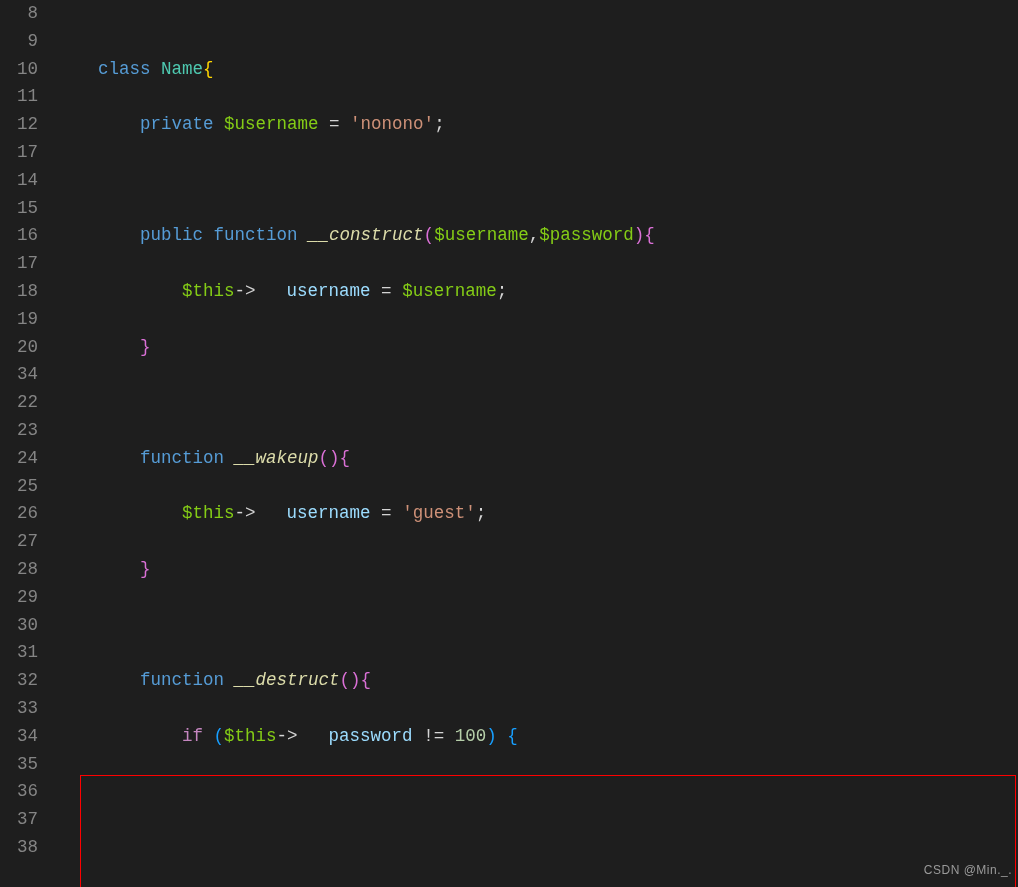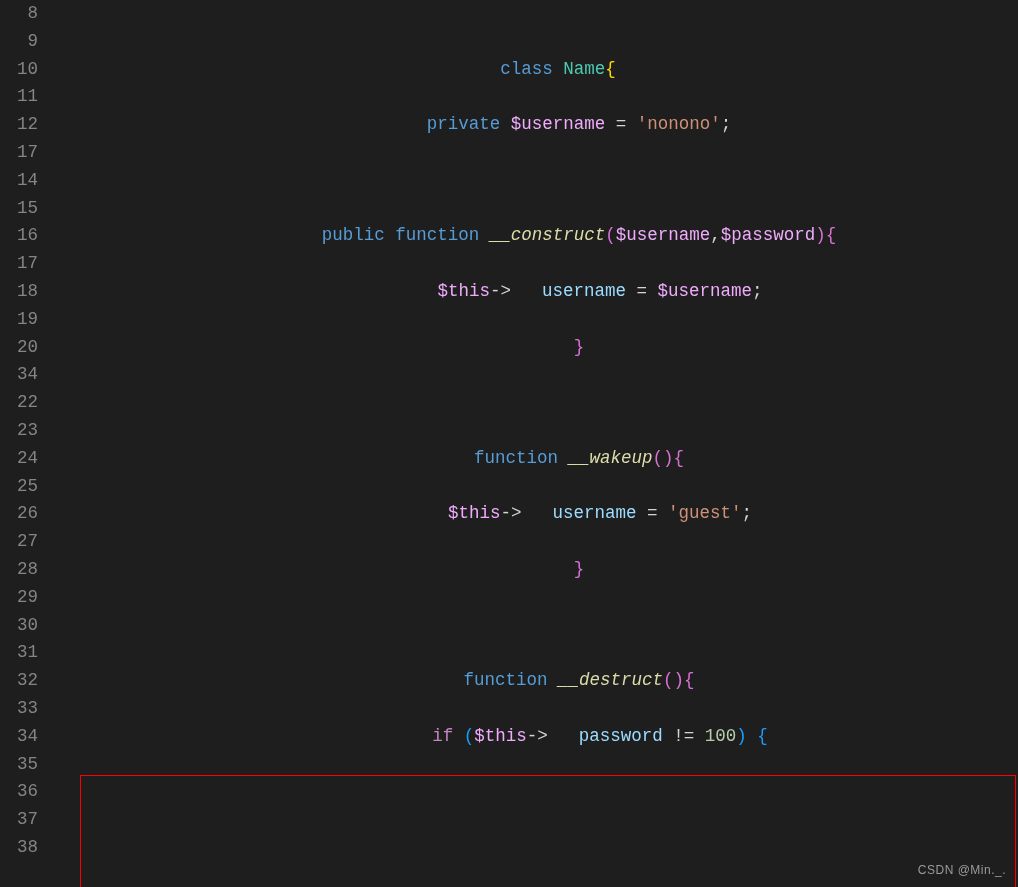--- a/index.html
+++ b/index.html
@@ -41,44 +41,43 @@
     margin: 0;
     font-family: inherit;
     font-size: inherit;
     line-height: inherit;
     position: relative;
     z-index: 2;
   }
   .line {
     display: block;
     height: 27.8px;
-    text-align: center;
   }
   .highlight-box {
     position: absolute;
     border: 1.5px solid #fe0000;
     box-sizing: border-box;
     z-index: 3;
     pointer-events: none;
   }
   .watermark {
     position: absolute;
-    right: 12px;
+    right: 6px;
     bottom: 2px;
     font-size: 12px;
     color: #9a9a9a;
     font-family: Arial, sans-serif;
     z-index: 5;
     letter-spacing: 0.5px;
   }
 
   
   .c-kw     { color: #569cd6; }   
   .c-type   { color: #4ec9b0; }   
-  .c-var    { color: #f0abfc; }   
+  .c-var    { color: #84cc16; }   
   .c-func   { color: #dcdcaa; font-style: italic; }   
   .c-str    { color: #ce9178; }   
   .c-num    { color: #b5cea8; }   
   .c-flow   { color: #c586c0; }   
   .c-prop   { color: #9cdcfe; margin-left: 31px; }   
   .c-pun    { color: #d4d4d4; }
   .c-brace  { color: #ffd700; }   
   .c-brace2 { color: #da70d6; }   
   .c-brace3 { color: #179fff; }   
 

